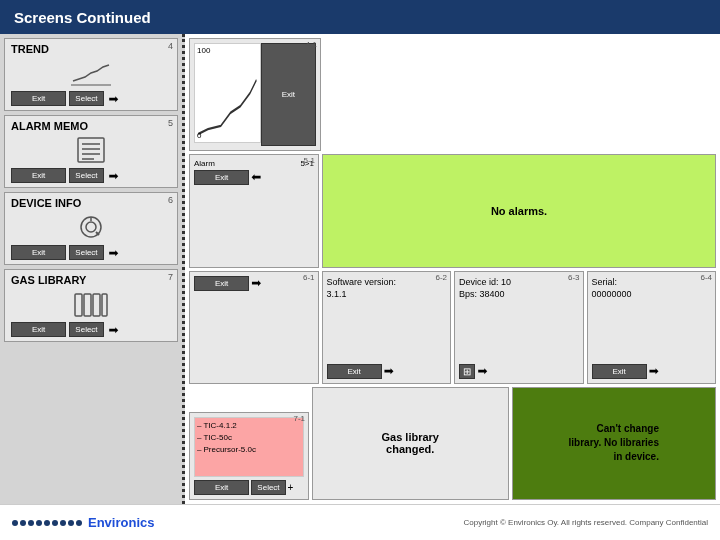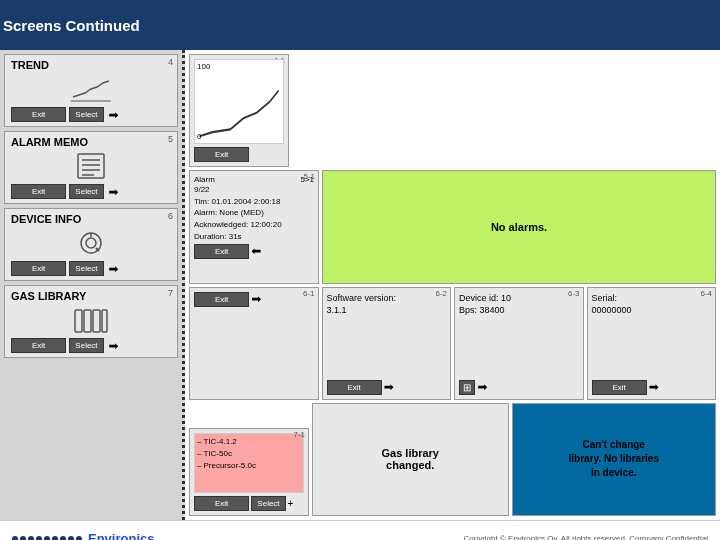--- a/index.html
+++ b/index.html
@@ -8,26 +8,26 @@
       height: 540px;
       font-family: Arial, sans-serif;
       background: #fff;
       overflow: hidden;
     }
 
     
     .header {
       background: #1a3a6b;
       color: #fff;
-      padding: 8px 3px;
+      padding: 8px 14px;
       font-size: 15px;
       font-weight: bold;
       display: flex;
       align-items: center;
-      height: 50px;
+      height: 34px;
     }
 
     
     .main {
       display: flex;
       height: 470px;
     }
 
     
     .sidebar {
@@ -132,23 +132,23 @@
     .screen-box-number {
       position: absolute;
       top: 1px;
       right: 3px;
       font-size: 8px;
       color: #555;
     }
 
     
     .trend-box {
-      width: 100px;
-      display: flex;
-      flex-direction: column;
+      width: 132px;
+      display: flex;
+      flex-direction: row;
     }
 
     .trend-chart {
       flex: 1;
       position: relative;
       background: #fff;
       border: 1px solid #ccc;
       margin-bottom: 3px;
     }
 
@@ -242,22 +242,22 @@
       border: 1px solid #999;
     }
 
     .cant-change-box {
       flex: 1;
       display: flex;
       align-items: center;
       justify-content: center;
       font-size: 10px;
       font-weight: bold;
-      text-align: center;
-      background: #0369a1;
+      text-align: right;
+      background: #4d7c0f;
       border: 1px solid #999;
       padding: 4px;
       line-height: 1.4;
     }
 
     
     .footer {
       background: #fff;
       border-top: 1px solid #ccc;
       height: 36px;
@@ -420,27 +420,20 @@
 
       <div style="flex:2;"></div>
     </div>
 
     <div class="content-row">
       <div class="screen-box" style="width:130px;display:flex;flex-direction:column;">
         <span class="screen-box-number">5-1</span>
         <div style="font-size:8px;display:flex;justify-content:space-between;">
           <span>Alarm</span>
           <span>5&gt;1</span>
-        </div>
-        <div style="font-size:8px;line-height:1.45;">
-          <div>9/22</div>
-          <div><span>Tim:</span> <span>01.01.2004  2:00:18</span></div>
-          <div><span>Alarm:</span> <span>None (MED)</span></div>
-          <div><span>Acknowledged:</span> <span>12:00:20</span></div>
-          <div><span>Duration:</span> <span>31s</span></div>
         </div>
         <div style="display:flex;gap:2px;margin-top:2px;">
           <button class="btn-exit">Exit</button>
           <span style="font-size:12px;">⬅</span>
         </div>
       </div>
 
       <div class="no-alarm-box">
         <span>No alarms.</span>
       </div>

